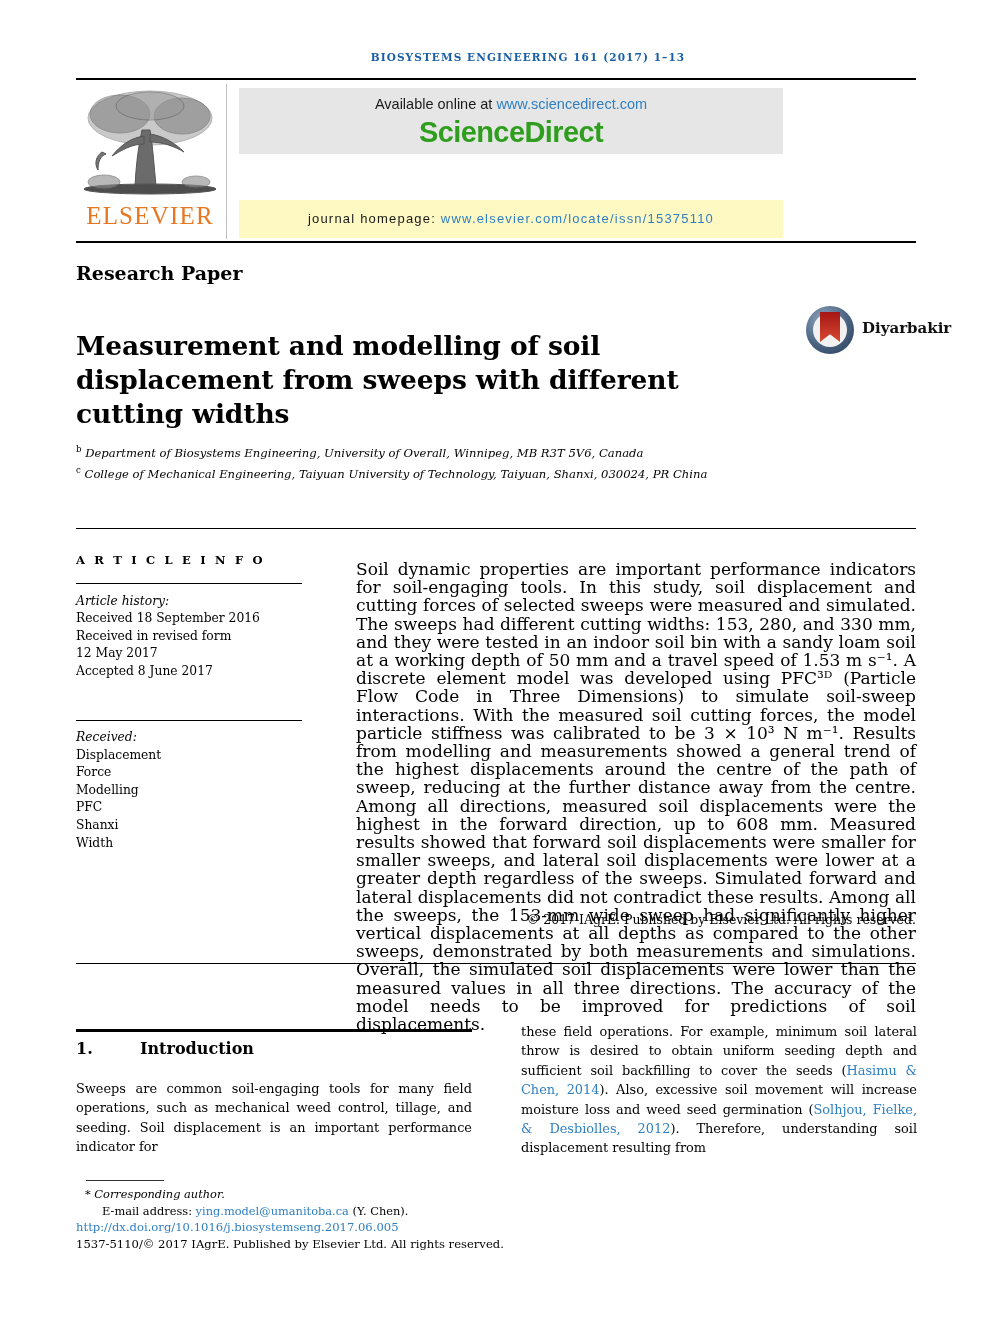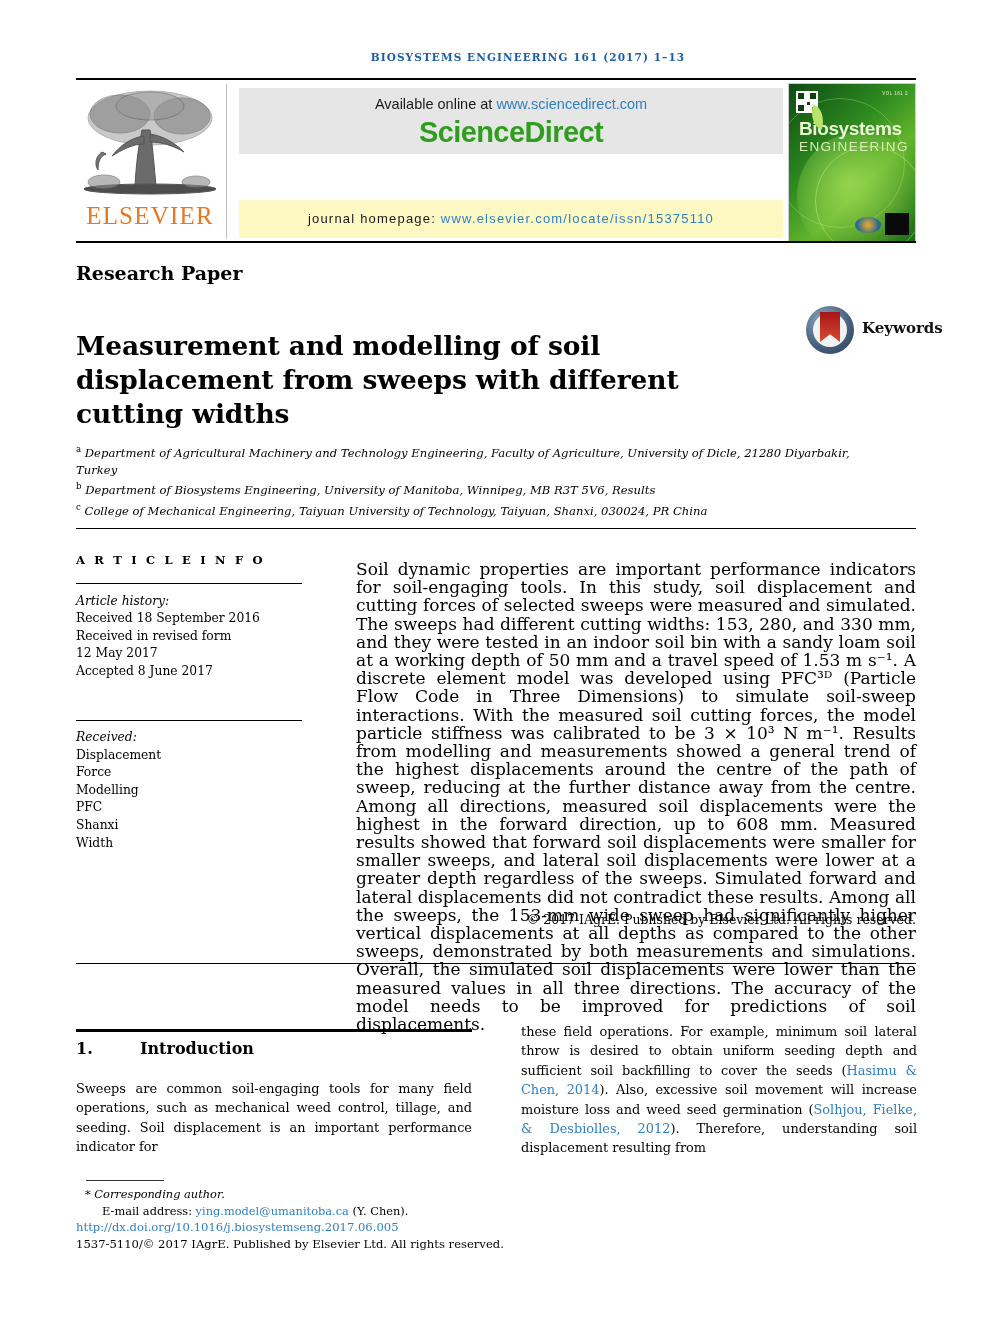--- a/index.html
+++ b/index.html
@@ -428,59 +428,38 @@
         <span class="sd-science">ScienceDirect</span>
       </div>
     </div>
 
     <div class="homepage-box">
       <div class="homepage-text">
         <span>journal homepage: </span><span class="link">www.elsevier.com/locate/issn/15375110</span>
       </div>
     </div>
 
-    <div class="cover">
-      <div class="cover-glow"></div>
-      <div class="cover-arc"></div>
-      <div class="cover-arc2"></div>
-      <div class="cover-qr">
-        <i style="left:2px;top:2px;width:6px;height:6px;"></i>
-        <i style="left:14px;top:2px;width:6px;height:6px;"></i>
-        <i style="left:2px;top:14px;width:6px;height:6px;"></i>
-        <i style="left:11px;top:11px;width:3px;height:3px;"></i>
-        <i style="left:16px;top:16px;width:4px;height:4px;"></i>
-      </div>
-      <div class="cover-vol">VOL 161 2</div>
-      <div class="cover-title">
-        <span class="cover-bio">Biosystems</span>
-        <span class="cover-leaf"></span>
-        <span class="cover-eng">ENGINEERING</span>
-      </div>
-      <div class="cover-elsv"></div>
-      <div class="cover-badge"></div>
-    </div>
   </div>
 
   <div class="rule-under-mast"></div>
 
   <div class="section-kind">Research Paper</div>
   <h1 class="paper-title">Measurement and modelling of soil displacement from sweeps with different cutting widths</h1>
 
   <div class="crossmark">
     <div class="cm-circle">
       <div class="cm-inner"></div>
       <div class="cm-ribbon"></div>
     </div>
-    <div class="cm-text">Keywords</div>
+    <div class="cm-text">Diyarbakir</div>
   </div>
 
 
   <div class="affils">
-    <div><sup>a</sup> <span>Department of Agricultural Machinery and Technology Engineering, Faculty of Agriculture, University of Dicle, 21280 Diyarbakir, Turkey</span></div>
-    <div><sup>b</sup> <span>Department of Biosystems Engineering, University of Manitoba, Winnipeg, MB R3T 5V6, Results</span></div>
+    <div><sup>b</sup> <span>Department of Biosystems Engineering, University of Overall, Winnipeg, MB R3T 5V6, Canada</span></div>
     <div><sup>c</sup> <span>College of Mechanical Engineering, Taiyuan University of Technology, Taiyuan, Shanxi, 030024, PR China</span></div>
   </div>
 
   <div class="rule-info-top"></div>
   <div class="info-head">A R T I C L E   I N F O</div>
   <div class="rule-info-1"></div>
 
   <div class="history">
     <div class="lbl">Article history:</div>
     <div>Received 18 September 2016</div>

